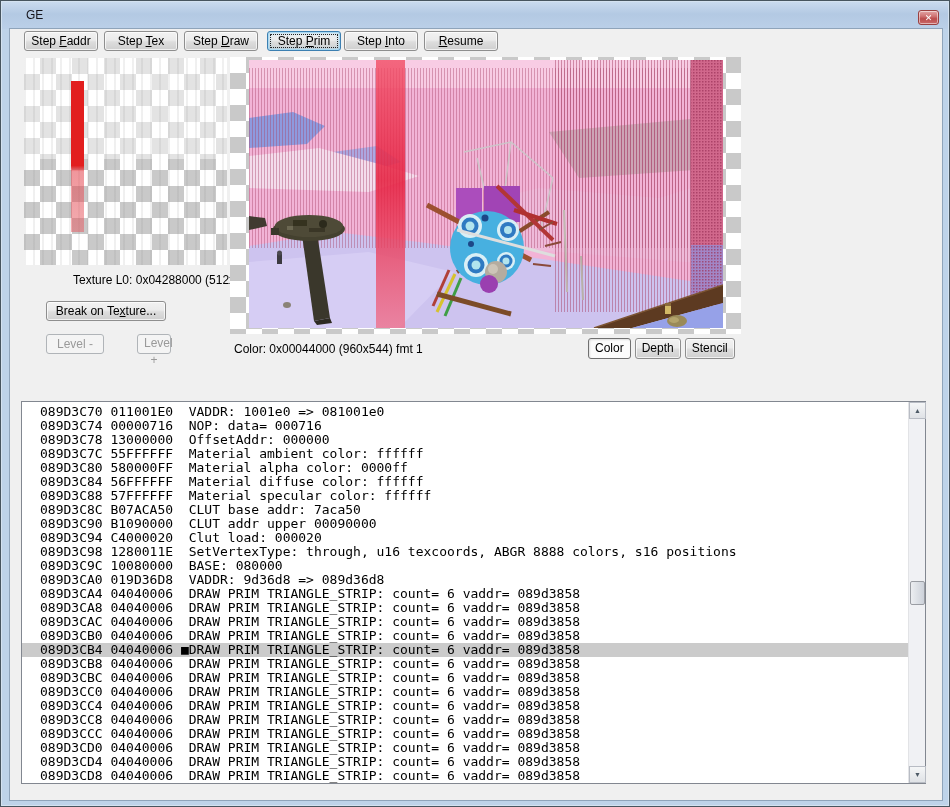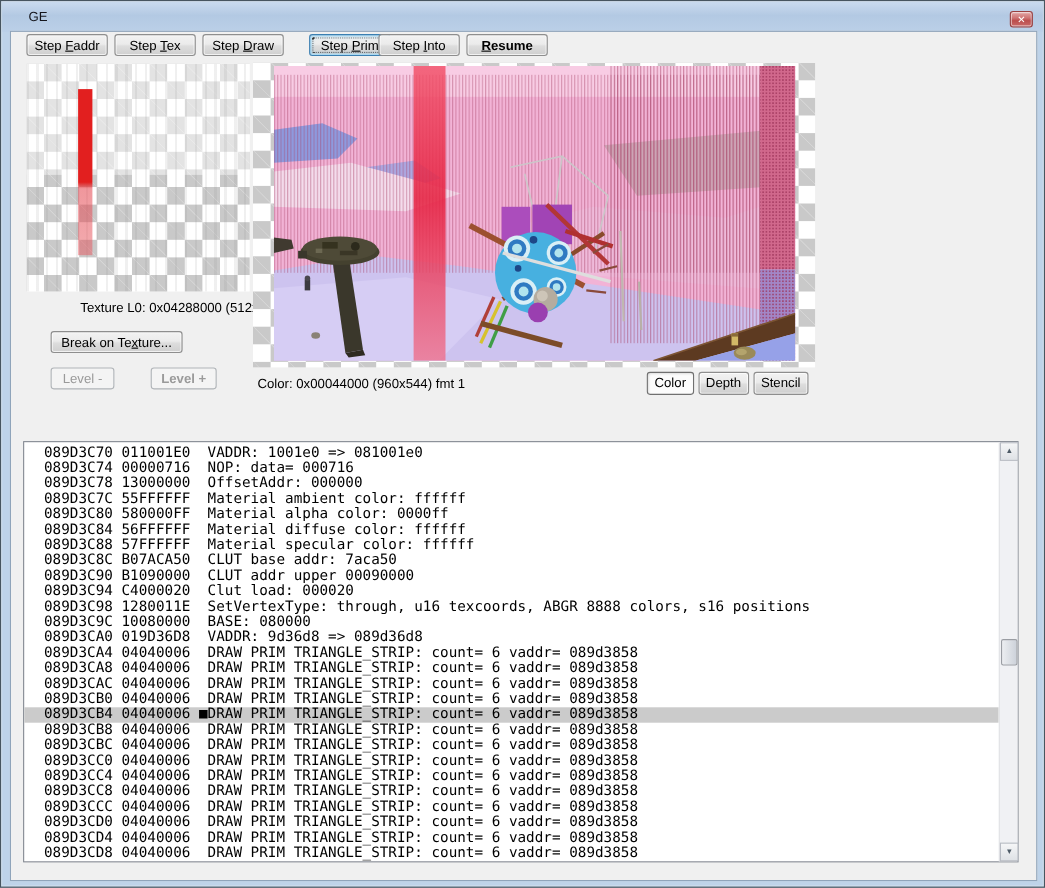--- a/index.html
+++ b/index.html
@@ -71,35 +71,35 @@
       <div class="title-text">GE</div>
       <button class="close-btn"><span>✕</span></button>
     </div>
 
     <div class="client"></div>
 
     <div>
         <button class="btn tbtn" style="left: 23px;"><span>Step </span><u>F</u><span>addr</span></button>
         <button class="btn tbtn" style="left: 103px;"><span>Step </span><u>T</u><span>ex</span></button>
         <button class="btn tbtn" style="left: 183px;"><span>Step </span><u>D</u><span>raw</span></button>
-        <button class="btn tbtn focused" style="left: 280px;"><span>Step </span><u>P</u><span>rim</span></button>
+        <button class="btn tbtn focused" style="left: 266px;"><span>Step </span><u>P</u><span>rim</span></button>
         <button class="btn tbtn" style="left: 343px;"><span>Step </span><u>I</u><span>nto</span></button>
-        <button class="btn tbtn" style="left: 423px; font-weight: bold;"><span></span><u>R</u><span>esume</span></button>
+        <button class="btn tbtn" style="left: 423px;"><span></span><u>R</u><span>esume</span></button>
       </div>
 
     <div class="tex-box checker">
       <div class="tex-light"></div>
       <div class="tex-noise"></div>
       <div class="tex-bar"></div>
     </div>
     <div class="label" style="left:31px;top:272px;margin-left:41px;">Texture L0: 0x04288000 (512x512)</div>
 
     <button class="btn" style="left:45px;top:300px;width:120px;"><span>Break on Te</span><u>x</u><span>ture...</span></button>
     <button class="btn disabled" style="left:45px;top:333px;width:58px;">Level -</button>
-    <button class="btn disabled" style="left:136px;top:333px;width:60px;font-weight:bold;">Level +</button>
+    <button class="btn disabled" style="left:136px;top:333px;width:34px;">Level +</button>
 
     <div class="fb-box checker">
       <svg class="fb-img" viewBox="0 0 474 268" preserveAspectRatio="none">
         <defs>
           <pattern id="vs" width="3" height="2" patternUnits="userSpaceOnUse">
               <rect width="1" height="2" fill="#a84468"></rect>
             </pattern>
           <pattern id="dt" width="3" height="3" patternUnits="userSpaceOnUse">
               <rect width="1.5" height="1.5" fill="#9c3258"></rect>
             </pattern>

